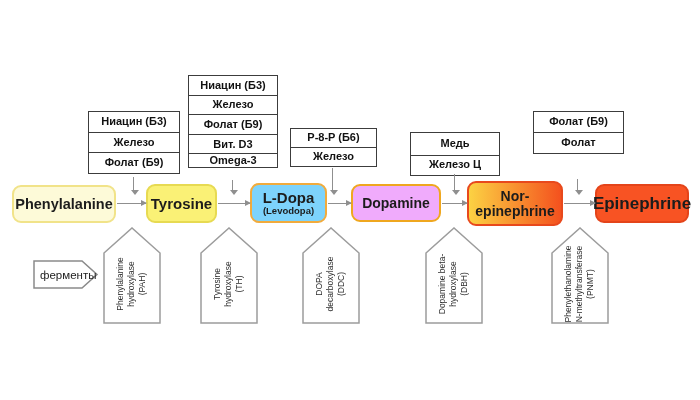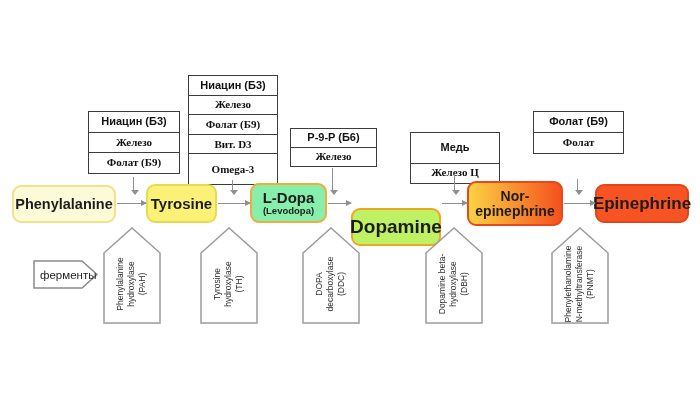--- a/index.html
+++ b/index.html
@@ -29,21 +29,21 @@
     border-left:4px solid transparent;border-right:4px solid transparent;
     border-top:5px solid #8f8f8f;
   }
   
   .stack{position:absolute;}
   .stack-row{
     box-sizing:border-box;border:1.4px solid #3c3c3c;background:#fff;
     display:flex;flex-direction:column;align-items:center;justify-content:center;
     font-size:11px;font-weight:bold;color:#111;text-align:center;line-height:1.05;
   }
-  .stack-row + .stack-row{margin-top:-1.4px;font-family:Liberation Serif, serif;}
+  .stack-row + .stack-row{margin-top:-1.4px;}
   .row-main{font-size:8px;font-weight:bold;}
   .row-sub{font-size:6px;font-weight:bold;color:#222;}
   
   .enzyme{position:absolute;width:58px;height:97px;}
   .enzyme svg{position:absolute;left:0;top:0;}
   .enzyme polygon{fill:#ffffff;stroke:#9c9c9c;stroke-width:1.5;stroke-linejoin:miter;}
   .enzyme-label{
     position:absolute;left:50%;top:59%;
     transform:translate(-50%,-50%) rotate(-90deg);
     width:92px;text-align:center;font-size:8.5px;line-height:1.3;color:#2e2e2e;
@@ -66,30 +66,30 @@
     <div class="stack-row" style="height:22px">Ниацин (Б3)</div>
     <div class="stack-row" style="height:22px">Железо</div>
     <div class="stack-row" style="height:22px">Фолат (Б9)</div>
   </div>
 
   <div class="stack" style="left:188px;top:75px;width:90px;">
     <div class="stack-row" style="height:21px">Ниацин (Б3)</div>
     <div class="stack-row" style="height:21px">Железо</div>
     <div class="stack-row" style="height:21px">Фолат (Б9)</div>
     <div class="stack-row" style="height:21px">Вит. D3</div>
-    <div class="stack-row" style="height:32px">Omega-3</div>
+    <div class="stack-row" style="height:15px">Omega-3</div>
   </div>
 
   <div class="stack" style="left:290px;top:128px;width:87px;">
-    <div class="stack-row" style="height:20px">P-9-P (Б6)</div>
+    <div class="stack-row" style="height:20px">P-8-P (Б6)</div>
     <div class="stack-row" style="height:20px">Железо</div>
   </div>
 
   <div class="stack" style="left:410px;top:132px;width:90px;">
-    <div class="stack-row" style="height:32px">Медь</div>
+    <div class="stack-row" style="height:24px">Медь</div>
     <div class="stack-row" style="height:21px">Железо Ц</div>
   </div>
 
   <div class="stack" style="left:533px;top:111px;width:91px;">
     <div class="stack-row" style="height:22px">Фолат (Б9)</div>
     <div class="stack-row" style="height:22px">Фолат</div>
   </div>
 
   <div class="varrow" style="left:133px;top:177px;height:13px;"></div>
   <div class="varrow" style="left:232px;top:180px;height:10px;"></div>
@@ -98,26 +98,26 @@
   <div class="varrow" style="left:577px;top:179px;height:11px;"></div>
 
   <div class="node" style="left: 12px; top: 185px; width: 104px; height: 38px; font-size: 14.5px; background: rgb(253, 250, 216); border-color: rgb(241, 227, 137);">
     <div class="node-label">Phenylalanine</div>
   </div>
 
   <div class="node" style="left: 146px; top: 184px; width: 71px; height: 39px; font-size: 15px; background: rgb(250, 241, 118); border-color: rgb(231, 218, 82);">
     <div class="node-label">Tyrosine</div>
   </div>
 
-  <div class="node" style="left: 250px; top: 183px; width: 77px; height: 40px; font-size: 15px; background: #86efac; border-color: rgb(242, 171, 60);">
+  <div class="node" style="left: 250px; top: 183px; width: 77px; height: 40px; font-size: 15px; background: #7dd3fc; border-color: rgb(242, 171, 60);">
     <div class="node-label">L-Dopa</div>
     <div class="node-sub">(Levodopa)</div>
   </div>
 
-  <div class="node" style="left: 351px; top: 184px; width: 90px; height: 38px; font-size: 19px; background: #bef264; border-color: rgb(239, 167, 31); margin-top: 24px;">
+  <div class="node" style="left: 351px; top: 184px; width: 90px; height: 38px; font-size: 14px; background: #f0abfc; border-color: rgb(239, 167, 31);">
     <div class="node-label">Dopamine</div>
   </div>
 
   <div class="node" style="left: 467px; top: 181px; width: 96px; height: 45px; font-size: 14px; padding: 0px 14px; background: linear-gradient(90deg, rgb(252, 210, 67), rgb(244, 81, 30)); border-color: rgb(232, 73, 28);">
     <div class="node-label">Nor-epinephrine</div>
   </div>
 
   <div class="node" style="left: 595px; top: 184px; width: 94px; height: 39px; font-size: 17px; background: rgb(248, 83, 35); border-color: rgb(228, 68, 26);">
     <div class="node-label">Epinephrine</div>
   </div>

